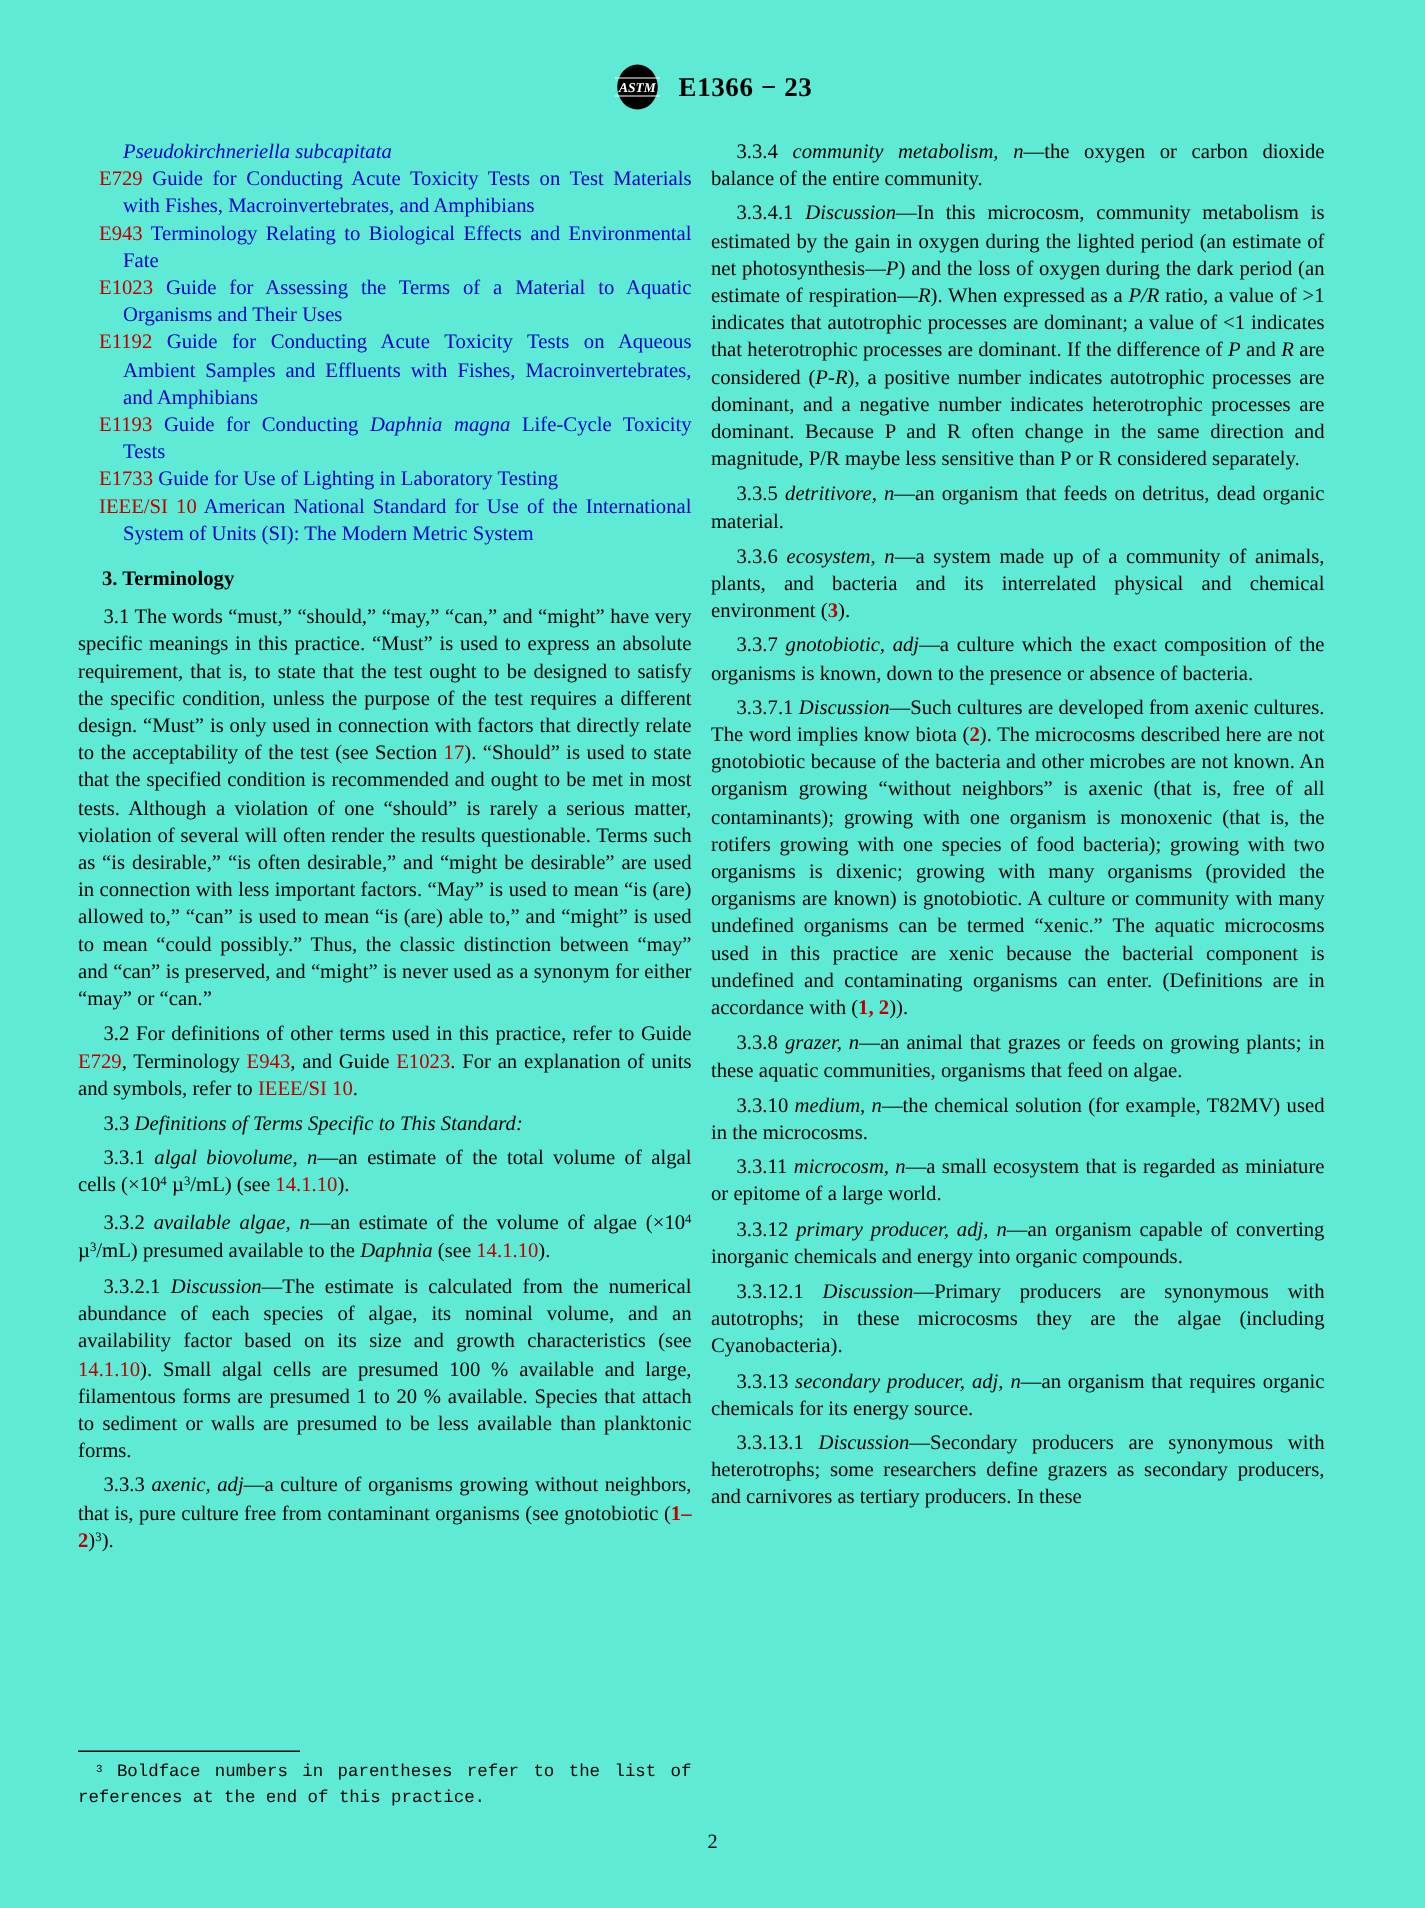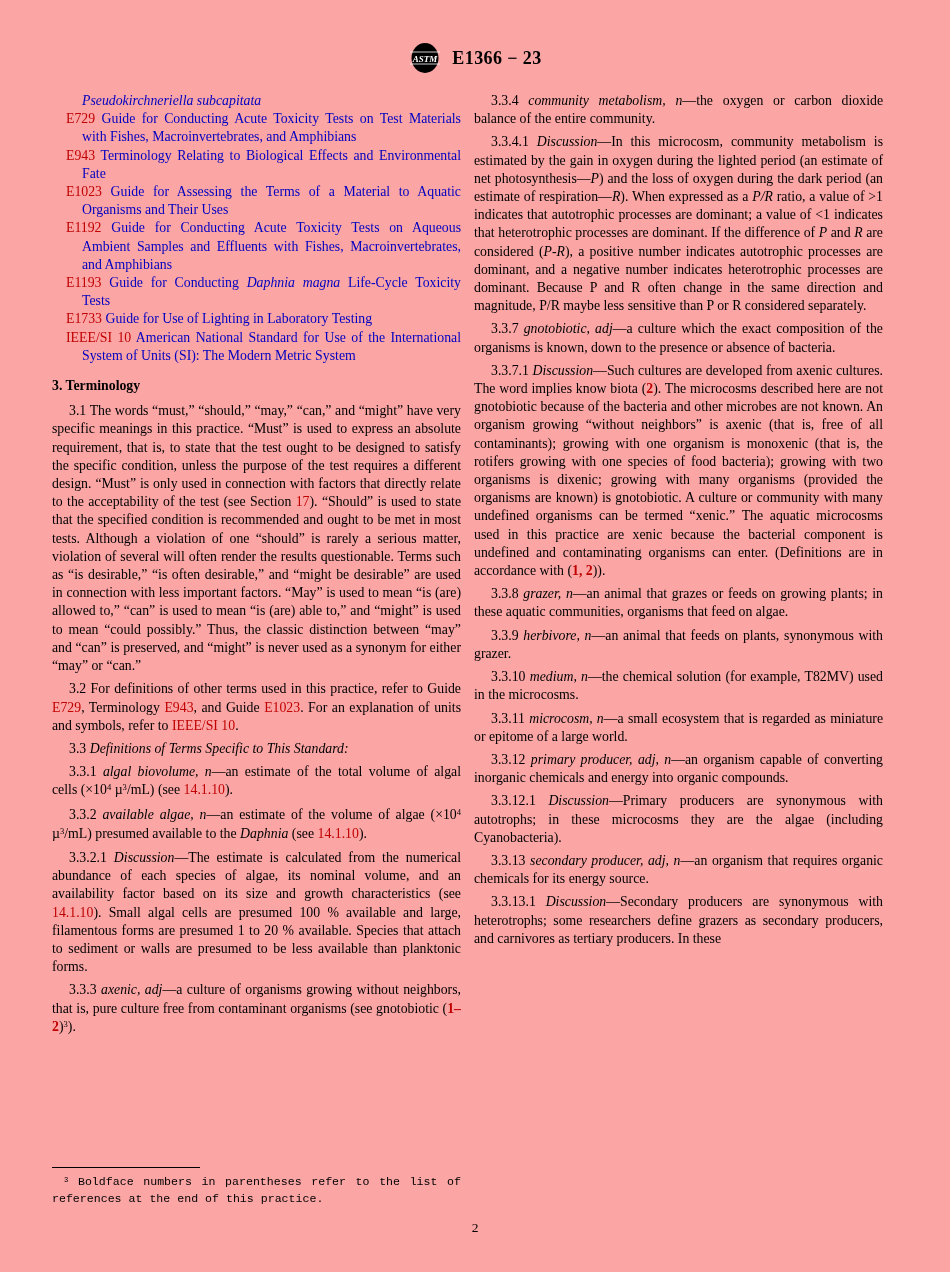--- a/index.html
+++ b/index.html
@@ -1,20 +1,20 @@
 <!DOCTYPE html>
 <html><head>
 <meta charset="utf-8">
 <style>
   html, body { margin: 0; padding: 0; background: #ffffff; }
   .page {
     position: relative;
     width: 950px;
     height: 1272px;
-    background: #fca5a5;
+    background: #5eead4;
     font-family: "Liberation Serif", serif;
     color: #000;
     overflow: hidden;
   }
   .header {
     position: absolute;
     top: 42px;
     left: 0;
     width: 100%;
     display: flex;
@@ -43,21 +43,21 @@
     margin: 0 0 5px 0;
   }
   .para { text-indent: 17px; }
   .ref-list { margin-left: 14px; margin-bottom: 12px; }
   .ref-item { padding-left: 16px; text-indent: -16px; margin: 0; }
   .ref-item.cont { text-indent: 0; }
   .section-heading {
     font-weight: bold;
     font-size: 13.8px;
     line-height: 18.2px;
-    margin: 10px 0 7px 0;
+    margin: 10px 0 7px 16px;
   }
   .run.plain { }
   .run.i { font-style: italic; }
   .run.red { color: #c00000; }
   .run.redb { color: #c00000; font-weight: bold; }
   .run.blue { color: #0000c0; }
   .run.bluei { color: #0000c0; font-style: italic; }
   .run.sup { font-size: 0.62em; position: relative; top: -0.45em; }
   .footnote {
     position: absolute;
@@ -120,24 +120,25 @@
           <p class="para"><span class="run plain">3.3.1 </span><span class="run i">algal biovolume, n</span><span class="run plain">—an estimate of the total volume of algal cells (×10</span><span class="run sup">4</span><span class="run plain"> µ</span><span class="run sup">3</span><span class="run plain">/mL) (see </span><span class="run red">14.1.10</span><span class="run plain">).</span></p>
           <p class="para"><span class="run plain">3.3.2 </span><span class="run i">available algae, n</span><span class="run plain">—an estimate of the volume of algae (×10</span><span class="run sup">4</span><span class="run plain"> µ</span><span class="run sup">3</span><span class="run plain">/mL) presumed available to the </span><span class="run i">Daphnia</span><span class="run plain"> (see </span><span class="run red">14.1.10</span><span class="run plain">).</span></p>
           <p class="para"><span class="run plain">3.3.2.1 </span><span class="run i">Discussion</span><span class="run plain">—The estimate is calculated from the numerical abundance of each species of algae, its nominal volume, and an availability factor based on its size and growth characteristics (see </span><span class="run red">14.1.10</span><span class="run plain">). Small algal cells are presumed 100 % available and large, filamentous forms are presumed 1 to 20 % available. Species that attach to sediment or walls are presumed to be less available than planktonic forms.</span></p>
           <p class="para"><span class="run plain">3.3.3 </span><span class="run i">axenic, adj</span><span class="run plain">—a culture of organisms growing without neighbors, that is, pure culture free from contaminant organisms (see gnotobiotic (</span><span class="run redb">1–2</span><span class="run plain">)</span><span class="run sup">3</span><span class="run plain">).</span></p>
         </div>
     </div>
     <div class="col">
       <div id="right-paras">
           <p class="para"><span class="run plain">3.3.4 </span><span class="run i">community metabolism, n</span><span class="run plain">—the oxygen or carbon dioxide balance of the entire community.</span></p>
           <p class="para"><span class="run plain">3.3.4.1 </span><span class="run i">Discussion</span><span class="run plain">—In this microcosm, community metabolism is estimated by the gain in oxygen during the lighted period (an estimate of net photosynthesis—</span><span class="run i">P</span><span class="run plain">) and the loss of oxygen during the dark period (an estimate of respiration—</span><span class="run i">R</span><span class="run plain">). When expressed as a </span><span class="run i">P/R</span><span class="run plain"> ratio, a value of &gt;1 indicates that autotrophic processes are dominant; a value of &lt;1 indicates that heterotrophic processes are dominant. If the difference of </span><span class="run i">P</span><span class="run plain"> and </span><span class="run i">R</span><span class="run plain"> are considered (</span><span class="run i">P-R</span><span class="run plain">), a positive number indicates autotrophic processes are dominant, and a negative number indicates heterotrophic processes are dominant. Because P and R often change in the same direction and magnitude, P/R maybe less sensitive than P or R considered separately.</span></p>
+          <p class="para"><span class="run plain">3.3.5 </span><span class="run i">detritivore, n</span><span class="run plain">—an organism that feeds on detritus, dead organic material.</span></p>
+          <p class="para"><span class="run plain">3.3.6 </span><span class="run i">ecosystem, n</span><span class="run plain">—a system made up of a community of animals, plants, and bacteria and its interrelated physical and chemical environment (</span><span class="run redb">3</span><span class="run plain">).</span></p>
           <p class="para"><span class="run plain">3.3.7 </span><span class="run i">gnotobiotic, adj</span><span class="run plain">—a culture which the exact composition of the organisms is known, down to the presence or absence of bacteria.</span></p>
           <p class="para"><span class="run plain">3.3.7.1 </span><span class="run i">Discussion</span><span class="run plain">—Such cultures are developed from axenic cultures. The word implies know biota (</span><span class="run redb">2</span><span class="run plain">). The microcosms described here are not gnotobiotic because of the bacteria and other microbes are not known. An organism growing “without neighbors” is axenic (that is, free of all contaminants); growing with one organism is monoxenic (that is, the rotifers growing with one species of food bacteria); growing with two organisms is dixenic; growing with many organisms (provided the organisms are known) is gnotobiotic. A culture or community with many undefined organisms can be termed “xenic.” The aquatic microcosms used in this practice are xenic because the bacterial component is undefined and contaminating organisms can enter. (Definitions are in accordance with (</span><span class="run redb">1, 2</span><span class="run plain">)).</span></p>
           <p class="para"><span class="run plain">3.3.8 </span><span class="run i">grazer, n</span><span class="run plain">—an animal that grazes or feeds on growing plants; in these aquatic communities, organisms that feed on algae.</span></p>
-          <p class="para"><span class="run plain">3.3.9 </span><span class="run i">herbivore, n</span><span class="run plain">—an animal that feeds on plants, synonymous with grazer.</span></p>
           <p class="para"><span class="run plain">3.3.10 </span><span class="run i">medium, n</span><span class="run plain">—the chemical solution (for example, T82MV) used in the microcosms.</span></p>
           <p class="para"><span class="run plain">3.3.11 </span><span class="run i">microcosm, n</span><span class="run plain">—a small ecosystem that is regarded as miniature or epitome of a large world.</span></p>
           <p class="para"><span class="run plain">3.3.12 </span><span class="run i">primary producer, adj, n</span><span class="run plain">—an organism capable of converting inorganic chemicals and energy into organic compounds.</span></p>
           <p class="para"><span class="run plain">3.3.12.1 </span><span class="run i">Discussion</span><span class="run plain">—Primary producers are synonymous with autotrophs; in these microcosms they are the algae (including Cyanobacteria).</span></p>
           <p class="para"><span class="run plain">3.3.13 </span><span class="run i">secondary producer, adj, n</span><span class="run plain">—an organism that requires organic chemicals for its energy source.</span></p>
           <p class="para"><span class="run plain">3.3.13.1 </span><span class="run i">Discussion</span><span class="run plain">—Secondary producers are synonymous with heterotrophs; some researchers define grazers as secondary producers, and carnivores as tertiary producers. In these</span></p>
         </div>
     </div>
   </div>
 

